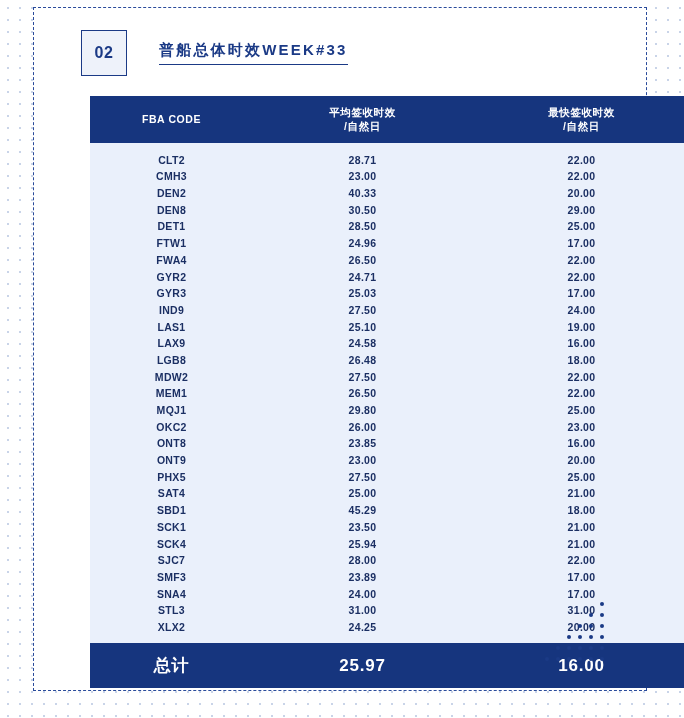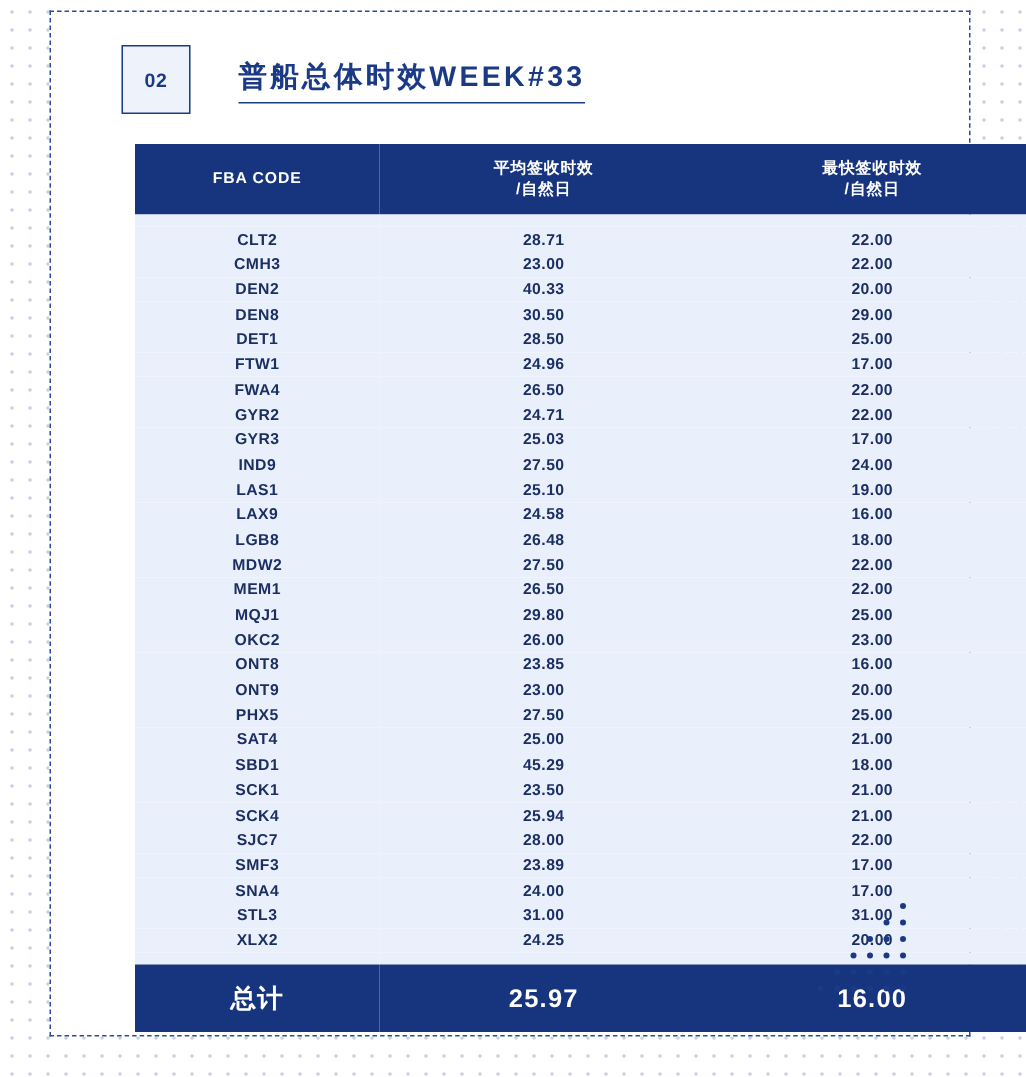--- a/index.html
+++ b/index.html
@@ -47,32 +47,32 @@
     width: 46px;
     height: 46px;
     border: 1.5px solid #1b3a86;
     background: #eef2fa;
     display: flex;
     align-items: center;
     justify-content: center;
     box-sizing: border-box;
   }
   .num-box span {
-    font-size: 13px;
+    font-size: 16px;
     font-weight: bold;
     color: #1b3a86;
     letter-spacing: 0.5px;
   }
   .title-wrap {
     margin-left: 32px;
     padding-bottom: 4px;
     border-bottom: 1.5px solid #1b3a86;
   }
   .title-wrap span {
-    font-size: 19px;
+    font-size: 15px;
     font-weight: bold;
     color: #1b3a86;
     letter-spacing: 2.2px;
     white-space: nowrap;
   }
 
   
   .table-wrap {
     position: absolute;
     left: 56px;

